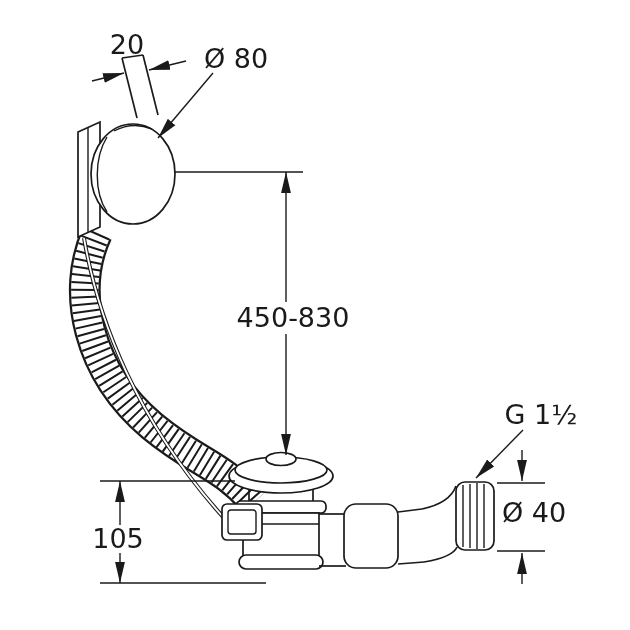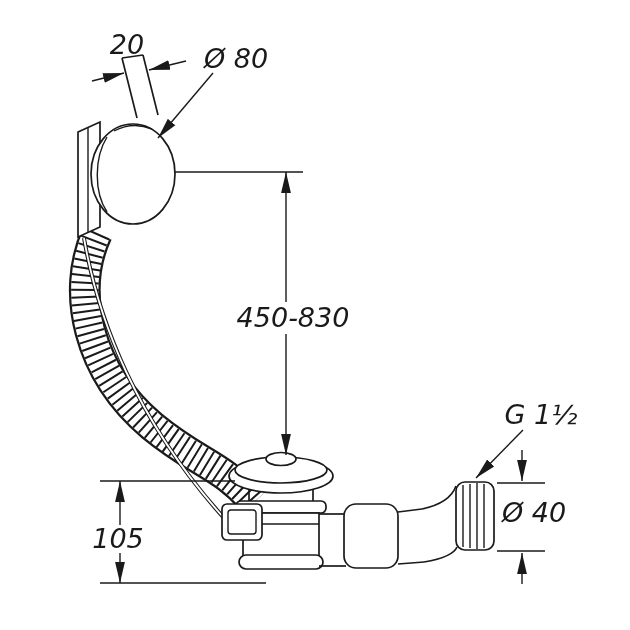--- a/index.html
+++ b/index.html
@@ -9,21 +9,20 @@
     width: 630px;
     height: 630px;
     overflow: hidden;
     font-family: "DejaVu Sans", sans-serif;
   }
   .stage {
     position: relative;
     width: 630px;
     height: 630px;
     background: #7dd3fc;
-    font-style: italic;
   }
   svg { display: block; }
   text.dim {
     font-family: "DejaVu Sans", sans-serif;
     font-size: 27px;
     fill: #1a1a1a;
   }
   .ln   { stroke: #1a1a1a; stroke-width: 1.7; fill: none; }
   .lnw  { stroke: #1a1a1a; stroke-width: 1.7; fill: #ffffff; }
   .thin { stroke: #1a1a1a; stroke-width: 1.4; fill: none; }

